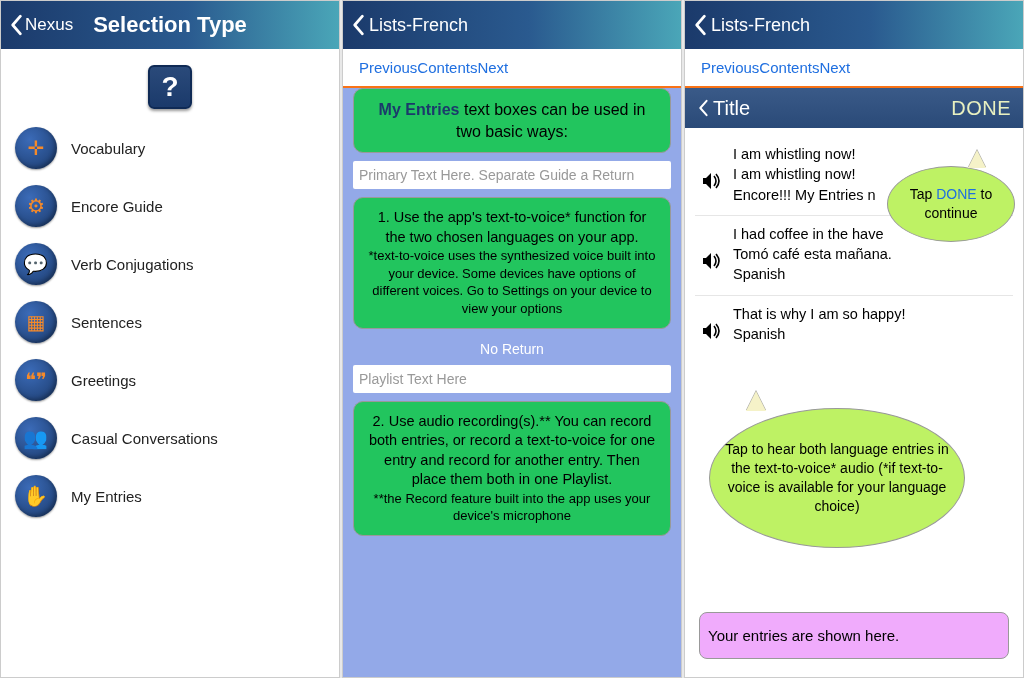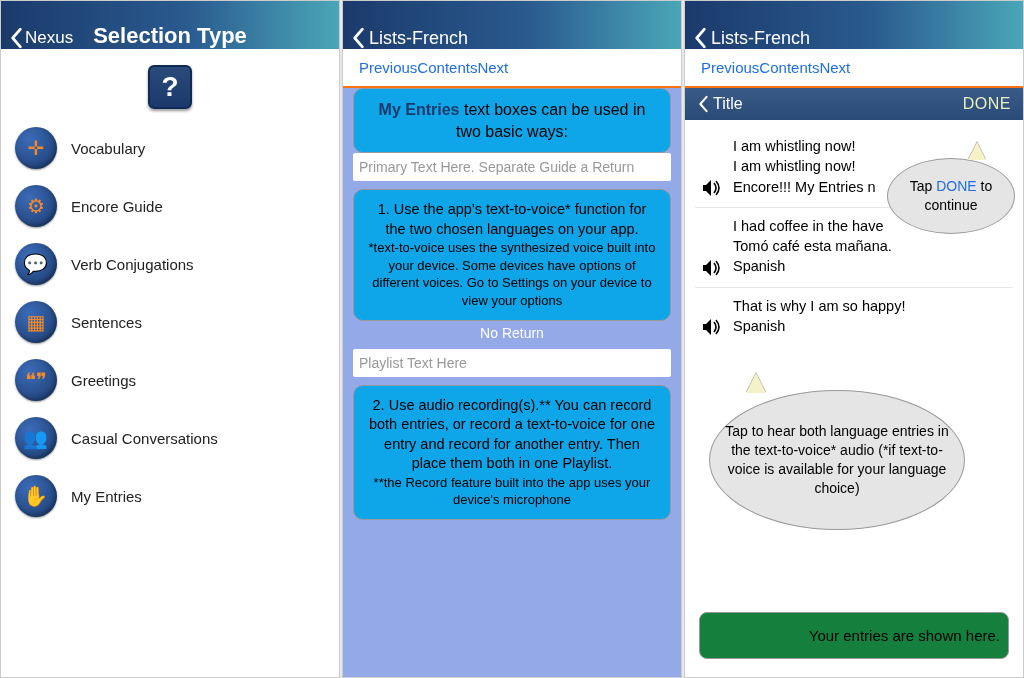--- a/index.html
+++ b/index.html
@@ -18,21 +18,21 @@
     display: flex;
     flex-direction: column;
     overflow: hidden;
     position: relative;
   }
   .panel + .panel { margin-left: 2px; }
   .header {
     height: 48px;
     background: linear-gradient(90deg, #1b3a6b 0%, #2a5a8f 55%, #4aa6b8 100%);
     display: flex;
-    align-items: flex-end;
+    align-items: center;
     color: #fff;
     padding: 0 8px;
     position: relative;
   }
   .back-chevron {
     display: inline-flex;
     align-items: center;
     font-size: 17px;
     color: #fff;
     cursor: pointer;
@@ -84,77 +84,77 @@
     background: radial-gradient(circle at 35% 30%, #3b6bb8, #1b3a6b);
     margin-right: 14px;
     display:flex; align-items:center; justify-content:center;
     color:#f58a2a; font-size:20px;
     box-shadow: inset -2px -2px 4px rgba(0,0,0,0.3), 0 1px 2px rgba(0,0,0,0.4);
   }
 
   
   .p2-body { flex:1; background:#93a9e8; padding: 0 10px 10px; overflow:hidden; display:flex; flex-direction:column; }
   .card {
-    background:#0ea5e9;
+    background:#22c55e;
     border:1px solid #999;
     border-radius:10px;
     padding:10px 14px;
     text-align:center;
     font-size:14.5px;
     line-height:1.35;
-    margin-bottom:0;
+    margin-bottom:8px;
   }
   .card .title-line { font-size:16px; }
   .card .bold { font-weight:700; color:#1b3a6b; }
   .card .fine { font-size:13px; }
   .input-row { background:#fff; color:#999; font-size:14px; padding:6px 6px; border-radius:2px; margin-bottom:8px; }
   .no-native { text-align:center; color:#fff; font-size:14px; padding:4px 0 8px; }
 
   
   .titlebar {
-    height: 32px;
+    height: 40px;
     background: linear-gradient(#3a5a88,#2a4a78);
     display:flex; align-items:center; justify-content:space-between;
-    padding:0 12px; color:#fff; font-size:16px;
+    padding:0 12px; color:#fff; font-size:20px;
   }
   .titlebar .back { display:flex; align-items:center; cursor:pointer; }
   .titlebar .back svg { width:12px; height:18px; margin-right:4px; }
   .done { color:#e8f0c0; font-weight:500; cursor:pointer; letter-spacing:0.5px;}
   .p3-body { flex:1; position:relative; padding:8px 10px; overflow:hidden; }
-  .entry { display:flex; align-items:flex-end; padding:8px 4px 10px; border-bottom:1px solid #e6e6e6; }
+  .entry { display:flex; align-items:center; padding:8px 4px 10px; border-bottom:1px solid #e6e6e6; }
   .speaker {
     width:26px; margin-right:8px; margin-top:14px;
     display:flex; align-items:center; justify-content:center;
   }
   .entry-lines { font-size:14.5px; line-height:1.4; }
   .bubble {
-    position:absolute; background:#e5e5e5; border:1px solid #999;
+    position:absolute; background:#bef264; border:1px solid #999;
     text-align:center; font-size:14px; line-height:1.35;
     display:flex; align-items:center; justify-content:center;
     padding:8px 12px;
   }
   .bubble1 { top:38px; right:8px; width:128px; height:76px; border-radius:50%; }
   .bubble1 .done-word { color:#1f6fe0; font-weight:500; }
   .bubble1::before {
     content:""; position:absolute; top:-17px; right:28px;
     width:0;height:0;border-left:9px solid transparent;border-right:9px solid transparent;
     border-bottom:18px solid #f5f2c8;
     filter: drop-shadow(0 -1px 0 #999);
   }
-  .bubble2 { top:270px; left:24px; width:256px; height:140px; border-radius:50%; }
+  .bubble2 { top:280px; left:24px; width:256px; height:140px; border-radius:50%; }
   .bubble2::before {
     content:""; position:absolute; top:-18px; left:36px;
     width:0;height:0;border-left:10px solid transparent;border-right:10px solid transparent;
     border-bottom:20px solid #f5f2c8;
     filter: drop-shadow(0 -1px 0 #999);
   }
   .bottom-card {
     position:absolute; bottom:18px; left:14px; right:14px;
-    background:#15803d; border:1px solid #999; border-radius:8px;
-    text-align:right; padding:14px 8px; font-size:15px;
+    background:#f0abfc; border:1px solid #999; border-radius:8px;
+    text-align:left; padding:14px 8px; font-size:15px;
   }
 </style>
 </head>
 <body>
 
 <div class="panel">
   <div class="header">
     <span class="back-chevron">
       <svg viewBox="0 0 12 20">
           <path d="M10 2 L3 10 L10 18" stroke="#fff" stroke-width="2.5" fill="none" stroke-linecap="round" stroke-linejoin="round"></path>

